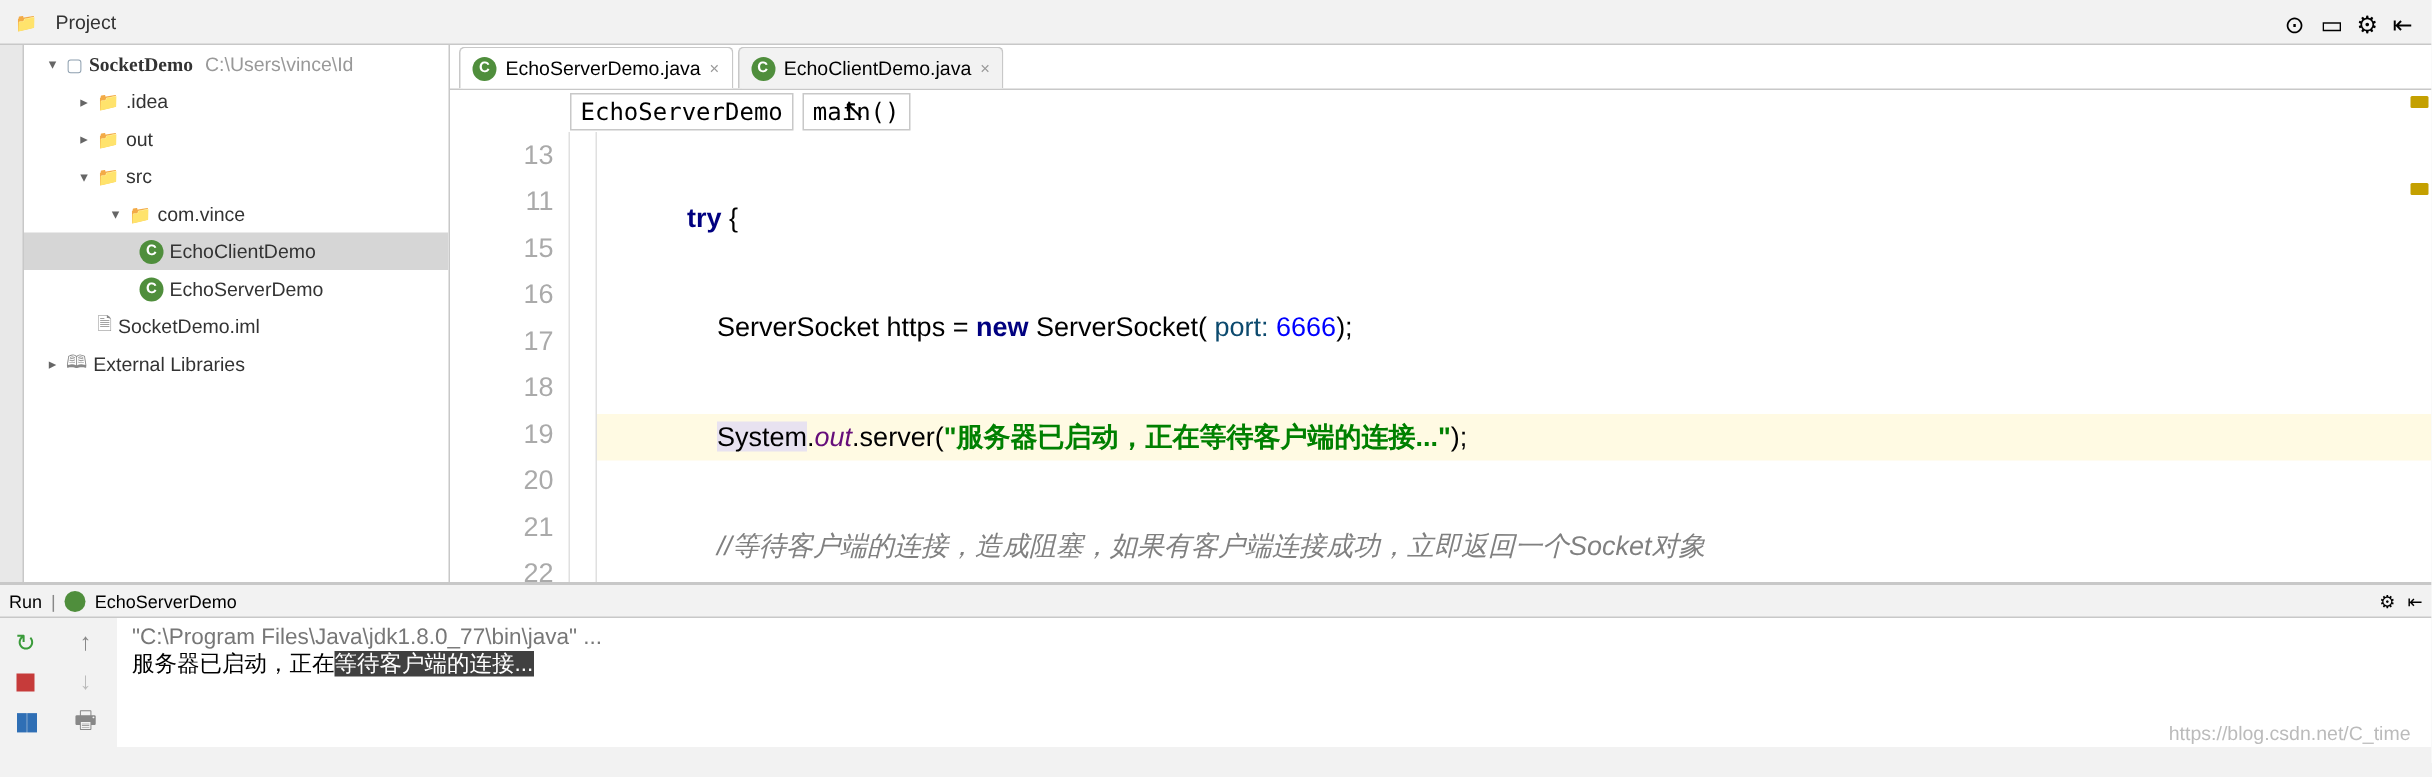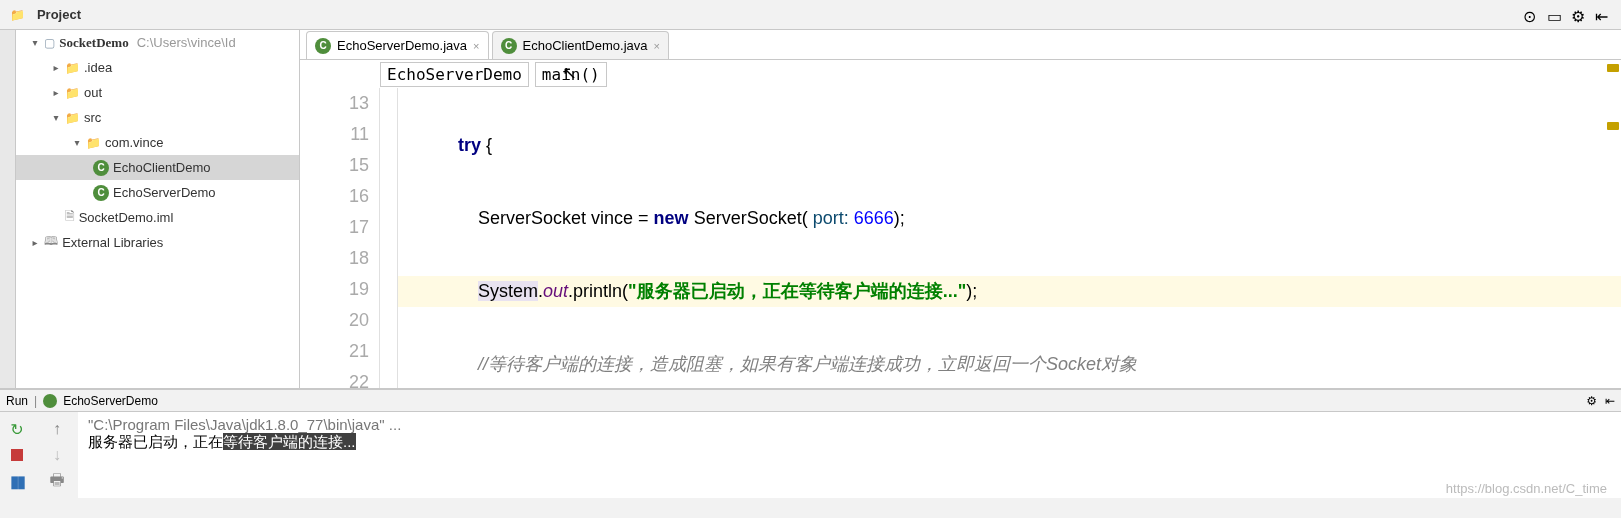--- a/index.html
+++ b/index.html
@@ -8,21 +8,21 @@
     
     .toolbar { height: 30px; background: #f2f2f2; border-bottom: 1px solid #c8c8c8; display: flex; align-items: center; padding: 0 10px; gap: 12px; }
     .toolbar .toolbar-right { margin-left: auto; display: flex; gap: 8px; }
     .toolbar-btn { width: 16px; height: 16px; display: inline-block; }
 
     
     .main-wrap { display: flex; height: 358px; }
 
     
     .sidebar { width: 284px; background: #fff; border-right: 1px solid #c8c8c8; display: flex; flex-direction: column; }
-    .sidebar-header-title { font-weight: 700; font-size: 13px; color: #333; }
+    .sidebar-header-title { font-weight: 400; font-size: 13px; color: #333; }
     .tree { flex: 1; overflow: auto; font-size: 13px; color: #333; }
     .tree-item { display: flex; align-items: center; height: 25px; padding-left: 14px; gap: 4px; cursor: default; }
     .tree-item.selected { background: #d6d6d6; }
     .tree-item.l1 { padding-left: 35px; }
     .tree-item.l2 { padding-left: 56px; }
     .tree-item.l3 { padding-left: 77px; }
     .tree-arrow { display: inline-block; width: 10px; text-align: center; font-size: 10px; color: #666; }
     .tree-label.strong { font-weight: 600; font-family: Liberation Serif, serif; }
     .tree-label.path { color: #999; margin-left: 4px; }
     .folder-icon { color: #92a3b2; font-size: 12px; }
@@ -176,22 +176,22 @@
         <div>17</div>
         <div>18</div>
         <div>19</div>
         <div>20</div>
         <div>21</div>
         <div>22</div>
       </div>
       <div class="fold-gutter"></div>
       <div class="code">
         <div class="line">            <span class="kw">try</span><span> {</span></div>
-        <div class="line">                <span>ServerSocket vince = </span><span class="kw">new</span><span> ServerSocket( </span><span class="hint">port:</span><span class="num"> 6666</span><span>);</span></div>
-        <div class="line hl-line">                <span class="sys">System</span><span>.</span><span class="out">out</span><span>.println(</span><span class="str">"服务器已启动，正在等待客户端的连接..."</span><span>);</span></div>
+        <div class="line">                <span>ServerSocket https = </span><span class="kw">new</span><span> ServerSocket( </span><span class="hint">port:</span><span class="num"> 6666</span><span>);</span></div>
+        <div class="line hl-line">                <span class="sys">System</span><span>.</span><span class="out">out</span><span>.server(</span><span class="str">"服务器已启动，正在等待客户端的连接..."</span><span>);</span></div>
         <div class="line">                <span class="cmt">//等待客户端的连接，造成阻塞，如果有客户端连接成功，立即返回一个Socket对象</span></div>
         
         
         
         
         
         
       </div>
     </div>
   </div>

